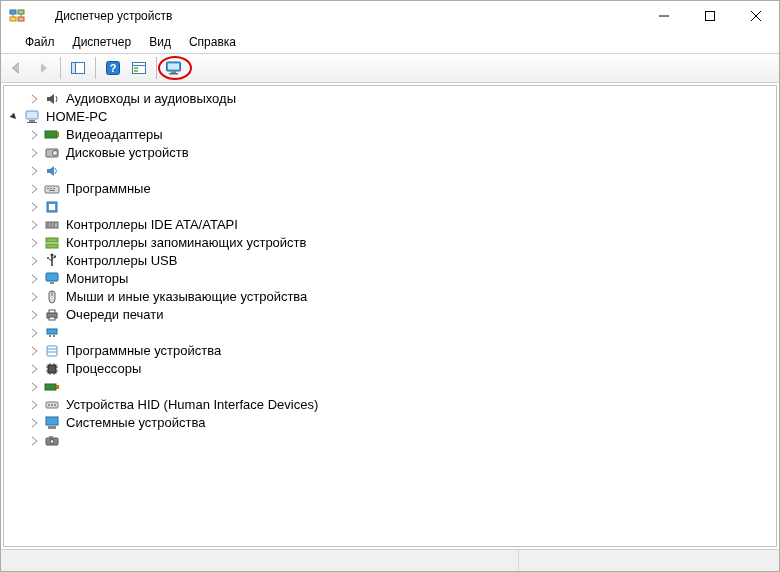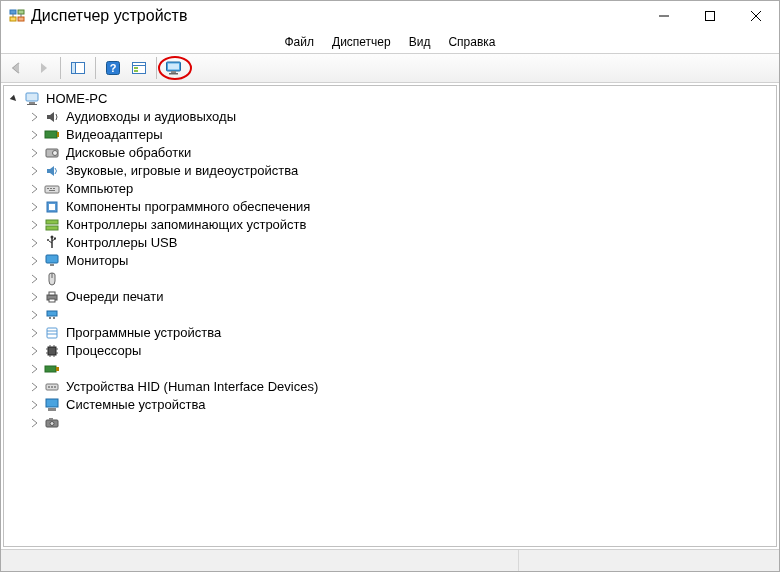--- a/index.html
+++ b/index.html
@@ -23,37 +23,36 @@
     align-items: center;
     padding: 0 0 0 8px;
     background: #fff;
     color: #000;
   }
   .titlebar .app-icon {
     width: 16px; height: 16px;
     margin-right: 6px;
     display: flex; align-items: center; justify-content: center;
   }
-  .titlebar .title { flex: 1; font-size: 16px; }
+  .titlebar .title { flex: 1; font-size: 12px; margin-left: 24px; }
   .win-controls { display: flex; height: 100%; }
   .win-btn {
     width: 46px; height: 30px;
     display: flex; align-items: center; justify-content: center;
     font-size: 10px;
     color: #000;
   }
 
   
   .menubar {
     display: flex;
-    padding: 2px 4px;
+    padding: 2px 16px;
     gap: 2px;
     font-size: 12px;
     border-bottom: 0;
-    justify-content: center;
   }
   .menu-item {
     padding: 2px 8px;
     cursor: default;
   }
 
   
   .toolbar {
     height: 30px;
     display: flex;
@@ -227,50 +226,50 @@
       <rect x="6" y="11" width="5" height="2" fill="#888"></rect>
       <rect x="4" y="13" width="9" height="1.5" fill="#666"></rect>
     </svg>
     <div class="highlight-circle"></div>
   </div>
 </div>
 
 <div class="content">
   <div class="tree-wrap">
     <div class="tree">
+      <div class="node cat">
+        <span class="expander">
+            <svg width="10" height="10" viewBox="0 0 10 10">
+              <path d="M3 1 L8 5 L3 9" fill="none" stroke="#888"></path>
+            </svg>
+          </span>
+        <span class="tree-icon">
+            <svg width="16" height="16" viewBox="0 0 16 16">
+              <path d="M3 6 L6 6 L10 3 L10 13 L6 10 L3 10 Z" fill="#555"></path>
+              <path d="M12 5 Q14 8 12 11" fill="none" stroke="#555"></path>
+            </svg>
+          </span>
+        <span class="node-label">Аудиовходы и аудиовыходы</span>
+      </div>
+
       <div class="node root">
         <span class="expander">
           <svg width="10" height="10" viewBox="0 0 10 10">
               <path d="M2 2 L8 5 L2 8 Z" fill="#333" transform="rotate(45 5 5)"></path>
             </svg>
         </span>
         <span class="tree-icon">
           <svg width="16" height="16" viewBox="0 0 16 16">
             <rect x="2" y="2" width="12" height="8" rx="1" fill="#d6e9f8" stroke="#5b9bd5"></rect>
             <rect x="5" y="11" width="6" height="2" fill="#888"></rect>
             <rect x="3" y="13" width="10" height="1" fill="#666"></rect>
           </svg>
         </span>
         <span class="node-label">HOME-PC</span>
       </div>
-
-      <div class="node cat">
-        <span class="expander">
-            <svg width="10" height="10" viewBox="0 0 10 10">
-              <path d="M3 1 L8 5 L3 9" fill="none" stroke="#888"></path>
-            </svg>
-          </span>
-        <span class="tree-icon">
-            <svg width="16" height="16" viewBox="0 0 16 16">
-              <path d="M3 6 L6 6 L10 3 L10 13 L6 10 L3 10 Z" fill="#555"></path>
-              <path d="M12 5 Q14 8 12 11" fill="none" stroke="#555"></path>
-            </svg>
-          </span>
-        <span class="node-label">Аудиовходы и аудиовыходы</span>
-      </div>
       <div class="node cat">
         <span class="expander">
             <svg width="10" height="10" viewBox="0 0 10 10">
               <path d="M3 1 L8 5 L3 9" fill="none" stroke="#888"></path>
             </svg>
           </span>
         <span class="tree-icon">
             <svg width="16" height="16" viewBox="0 0 16 16">
               <rect x="1" y="4" width="12" height="7" fill="#3a8a3a" stroke="#246b24"></rect>
               <rect x="13" y="5" width="2" height="5" fill="#b08000"></rect>
@@ -283,66 +282,80 @@
             <svg width="10" height="10" viewBox="0 0 10 10">
               <path d="M3 1 L8 5 L3 9" fill="none" stroke="#888"></path>
             </svg>
           </span>
         <span class="tree-icon">
             <svg width="16" height="16" viewBox="0 0 16 16">
               <rect x="2" y="4" width="12" height="8" rx="1" fill="#bbb" stroke="#666"></rect>
               <circle cx="11" cy="8" r="2.5" fill="#eee" stroke="#666"></circle>
             </svg>
           </span>
-        <span class="node-label">Дисковые обработки</span>
+        <span class="node-label">Дисковые устройств</span>
       </div>
       <div class="node cat">
         <span class="expander">
             <svg width="10" height="10" viewBox="0 0 10 10">
               <path d="M3 1 L8 5 L3 9" fill="none" stroke="#888"></path>
             </svg>
           </span>
         <span class="tree-icon">
             <svg width="16" height="16" viewBox="0 0 16 16">
               <path d="M3 6 L6 6 L10 3 L10 13 L6 10 L3 10 Z" fill="#4a8bc2"></path>
               <path d="M11 5 Q14 8 11 11" fill="none" stroke="#4a8bc2"></path>
             </svg>
           </span>
-        <span class="node-label">Звуковые, игровые и видеоустройства</span>
       </div>
       <div class="node cat">
         <span class="expander">
             <svg width="10" height="10" viewBox="0 0 10 10">
               <path d="M3 1 L8 5 L3 9" fill="none" stroke="#888"></path>
             </svg>
           </span>
         <span class="tree-icon">
             <svg width="16" height="16" viewBox="0 0 16 16">
               <rect x="1" y="5" width="14" height="7" rx="1" fill="#ddd" stroke="#777"></rect>
               <rect x="3" y="7" width="2" height="1" fill="#777"></rect>
               <rect x="6" y="7" width="2" height="1" fill="#777"></rect>
               <rect x="9" y="7" width="2" height="1" fill="#777"></rect>
               <rect x="5" y="9" width="6" height="1" fill="#777"></rect>
             </svg>
           </span>
-        <span class="node-label">Компьютер</span>
+        <span class="node-label">Программные</span>
       </div>
       <div class="node cat">
         <span class="expander">
             <svg width="10" height="10" viewBox="0 0 10 10">
               <path d="M3 1 L8 5 L3 9" fill="none" stroke="#888"></path>
             </svg>
           </span>
         <span class="tree-icon">
             <svg width="16" height="16" viewBox="0 0 16 16">
               <rect x="3" y="3" width="10" height="10" fill="#5b9bd5" stroke="#2e75b6"></rect>
               <rect x="5" y="5" width="6" height="6" fill="#fff"></rect>
             </svg>
           </span>
-        <span class="node-label">Компоненты программного обеспечения</span>
+      </div>
+      <div class="node cat">
+        <span class="expander">
+            <svg width="10" height="10" viewBox="0 0 10 10">
+              <path d="M3 1 L8 5 L3 9" fill="none" stroke="#888"></path>
+            </svg>
+          </span>
+        <span class="tree-icon">
+            <svg width="16" height="16" viewBox="0 0 16 16">
+              <rect x="2" y="5" width="12" height="6" fill="#b0b0b0" stroke="#666"></rect>
+              <line x1="4" y1="5" x2="4" y2="11" stroke="#666"></line>
+              <line x1="7" y1="5" x2="7" y2="11" stroke="#666"></line>
+              <line x1="10" y1="5" x2="10" y2="11" stroke="#666"></line>
+            </svg>
+          </span>
+        <span class="node-label">Контроллеры IDE ATA/ATAPI</span>
       </div>
       <div class="node cat">
         <span class="expander">
             <svg width="10" height="10" viewBox="0 0 10 10">
               <path d="M3 1 L8 5 L3 9" fill="none" stroke="#888"></path>
             </svg>
           </span>
         <span class="tree-icon">
             <svg width="16" height="16" viewBox="0 0 16 16">
               <rect x="2" y="3" width="12" height="4" fill="#8bc34a" stroke="#558b2f"></rect>
@@ -387,20 +400,21 @@
             <svg width="10" height="10" viewBox="0 0 10 10">
               <path d="M3 1 L8 5 L3 9" fill="none" stroke="#888"></path>
             </svg>
           </span>
         <span class="tree-icon">
             <svg width="16" height="16" viewBox="0 0 16 16">
               <path d="M5 4 Q5 2 8 2 Q11 2 11 4 L11 10 Q11 14 8 14 Q5 14 5 10 Z" fill="#ddd" stroke="#666"></path>
               <line x1="8" y1="2" x2="8" y2="7" stroke="#666"></line>
             </svg>
           </span>
+        <span class="node-label">Мыши и иные указывающие устройства</span>
       </div>
       <div class="node cat">
         <span class="expander">
             <svg width="10" height="10" viewBox="0 0 10 10">
               <path d="M3 1 L8 5 L3 9" fill="none" stroke="#888"></path>
             </svg>
           </span>
         <span class="tree-icon">
             <svg width="16" height="16" viewBox="0 0 16 16">
               <rect x="3" y="6" width="10" height="5" fill="#888" stroke="#555"></rect>

